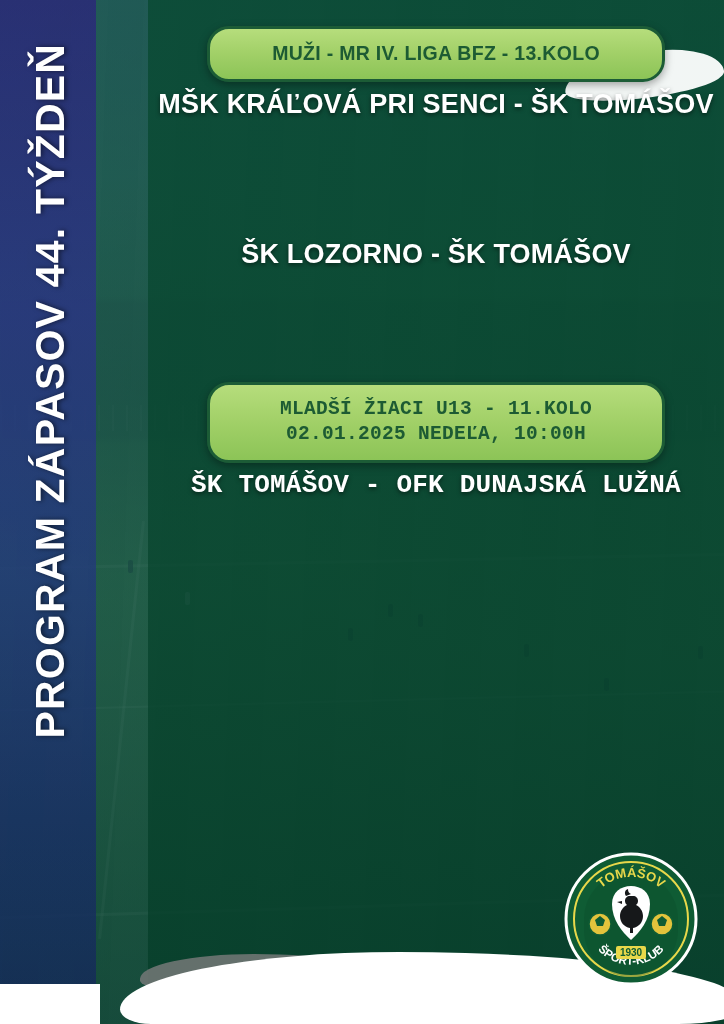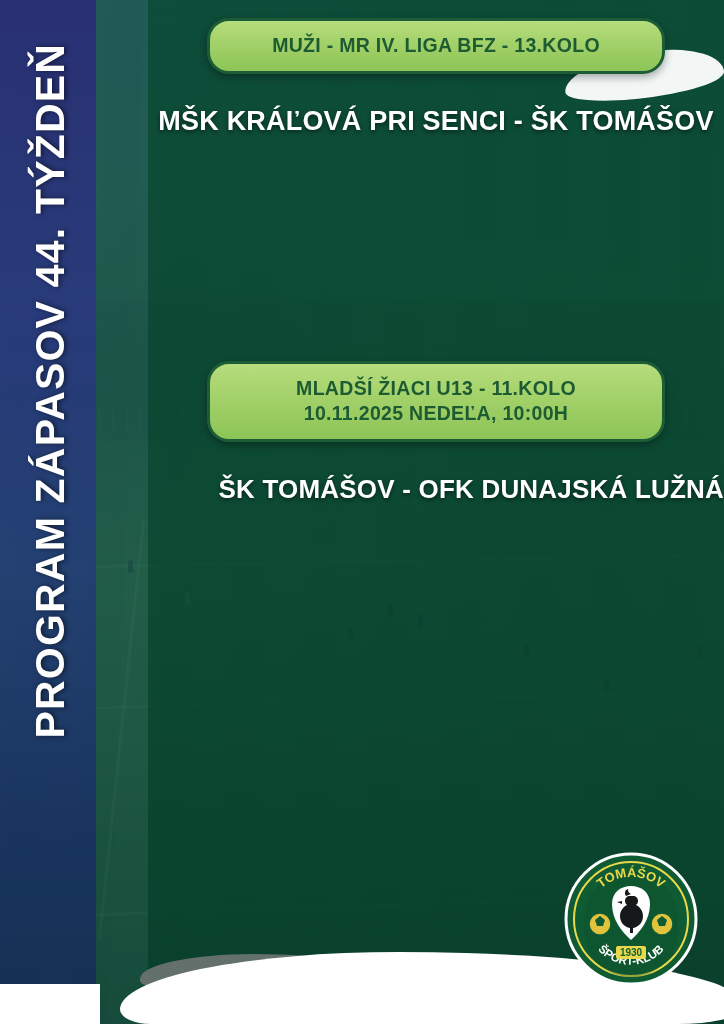--- a/index.html
+++ b/index.html
@@ -176,23 +176,23 @@
 
   
   .matches {
     position: absolute;
     left: 148px;
     top: 0;
     width: 576px;
     z-index: 9;
   }
   .match { margin-top: 0; }
-  .match-1 { padding-top: 18px; }
+  .match-1 { padding-top: 26px; }
   .match-2 { padding-top: 112px; }
-  .match-3 { padding-top: 112px; }
+  .match-3 { padding-top: 112px; font-family: Liberation Mono, monospace; }
 
   .badge {
     margin: 0 auto;
     width: 458px;
     box-sizing: border-box;
     padding: 12px 10px 13px;
     background: linear-gradient(180deg, #b6dd7c 0%, #a3d169 45%, #8cc457 100%);
     border: 3px solid #1c5c36;
     border-radius: 22px;
     text-align: center;
@@ -200,30 +200,30 @@
   }
   .badge-line1, .badge-line2 {
     color: #1d5b33;
     font-weight: bold;
     font-size: 19.5px;
     letter-spacing: .3px;
     line-height: 1.28;
     white-space: nowrap;
   }
   .fixture {
-    margin-top: 32px;
+    margin-top: 7px;
     text-align: center;
     color: #ffffff;
     font-weight: bold;
     font-size: 27px;
     letter-spacing: .2px;
     text-shadow: 0 2px 4px rgba(0,0,0,.5);
     white-space: nowrap;
   }
-  .fixture.small { font-size: 26px; text-align: right; }
+  .fixture.small { font-size: 26px; }
 
   
   .logo {
     position: absolute;
     right: 26px;
     bottom: 38px;
     width: 134px;
     height: 134px;
     z-index: 10;
   }
@@ -279,26 +279,27 @@
   <div class="matches">
 
     <div class="match match-1">
       <div class="badge">
         <div class="badge-line1">MUŽI - MR IV. LIGA BFZ - 13.KOLO</div>
       </div>
       <div class="fixture">MŠK KRÁĽOVÁ PRI SENCI - ŠK TOMÁŠOV</div>
     </div>
 
     <div class="match match-2">
+      <div class="fixture">ŠK LOZORNO - ŠK TOMÁŠOV</div>
     </div>
 
     <div class="match match-3">
       <div class="badge">
         <div class="badge-line1">MLADŠÍ ŽIACI U13 - 11.KOLO</div>
-        <div class="badge-line2">10.11.2025 NEDEĽA, 10:00H</div>
+        <div class="badge-line2">02.01.2025 NEDEĽA, 10:00H</div>
       </div>
       <div class="fixture small">ŠK TOMÁŠOV - OFK DUNAJSKÁ LUŽNÁ</div>
     </div>
 
   </div>
 
   <div class="logo">
     <svg width="134" height="134" viewBox="0 0 134 134">
       <circle cx="67" cy="67" r="65" fill="#0f5c34" stroke="#ffffff" stroke-width="3"></circle>
       <circle cx="67" cy="67" r="57" fill="none" stroke="#e8d84a" stroke-width="2"></circle>

